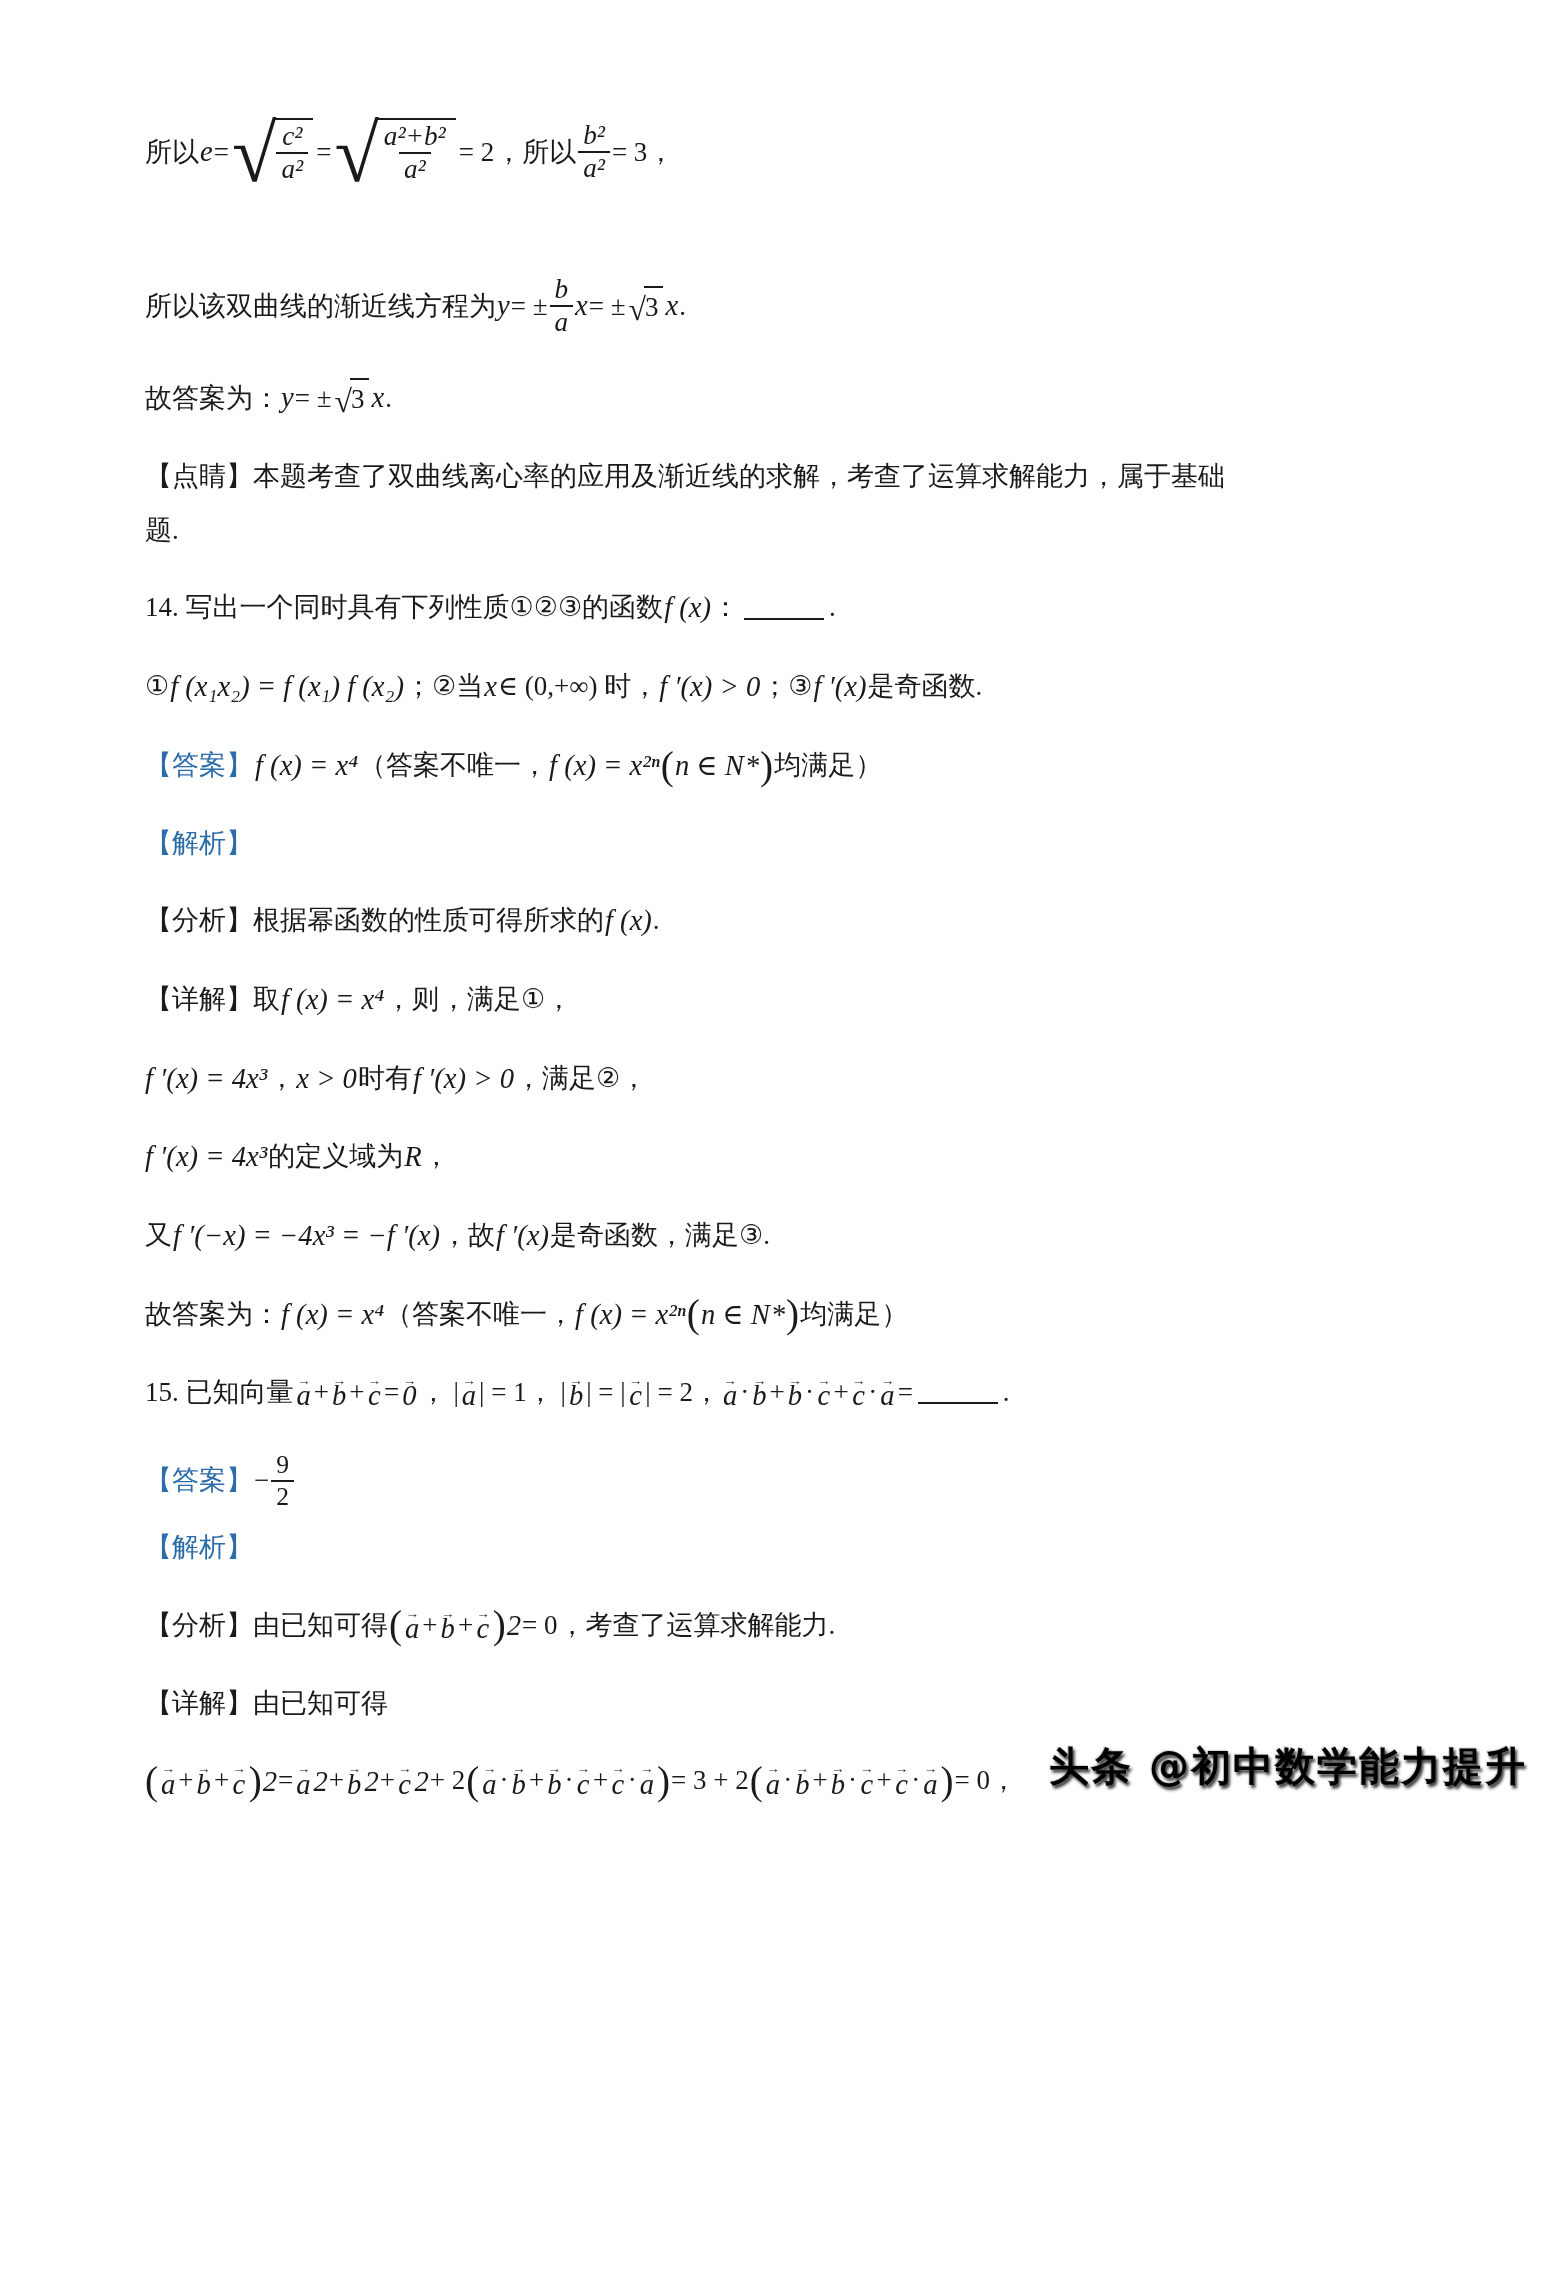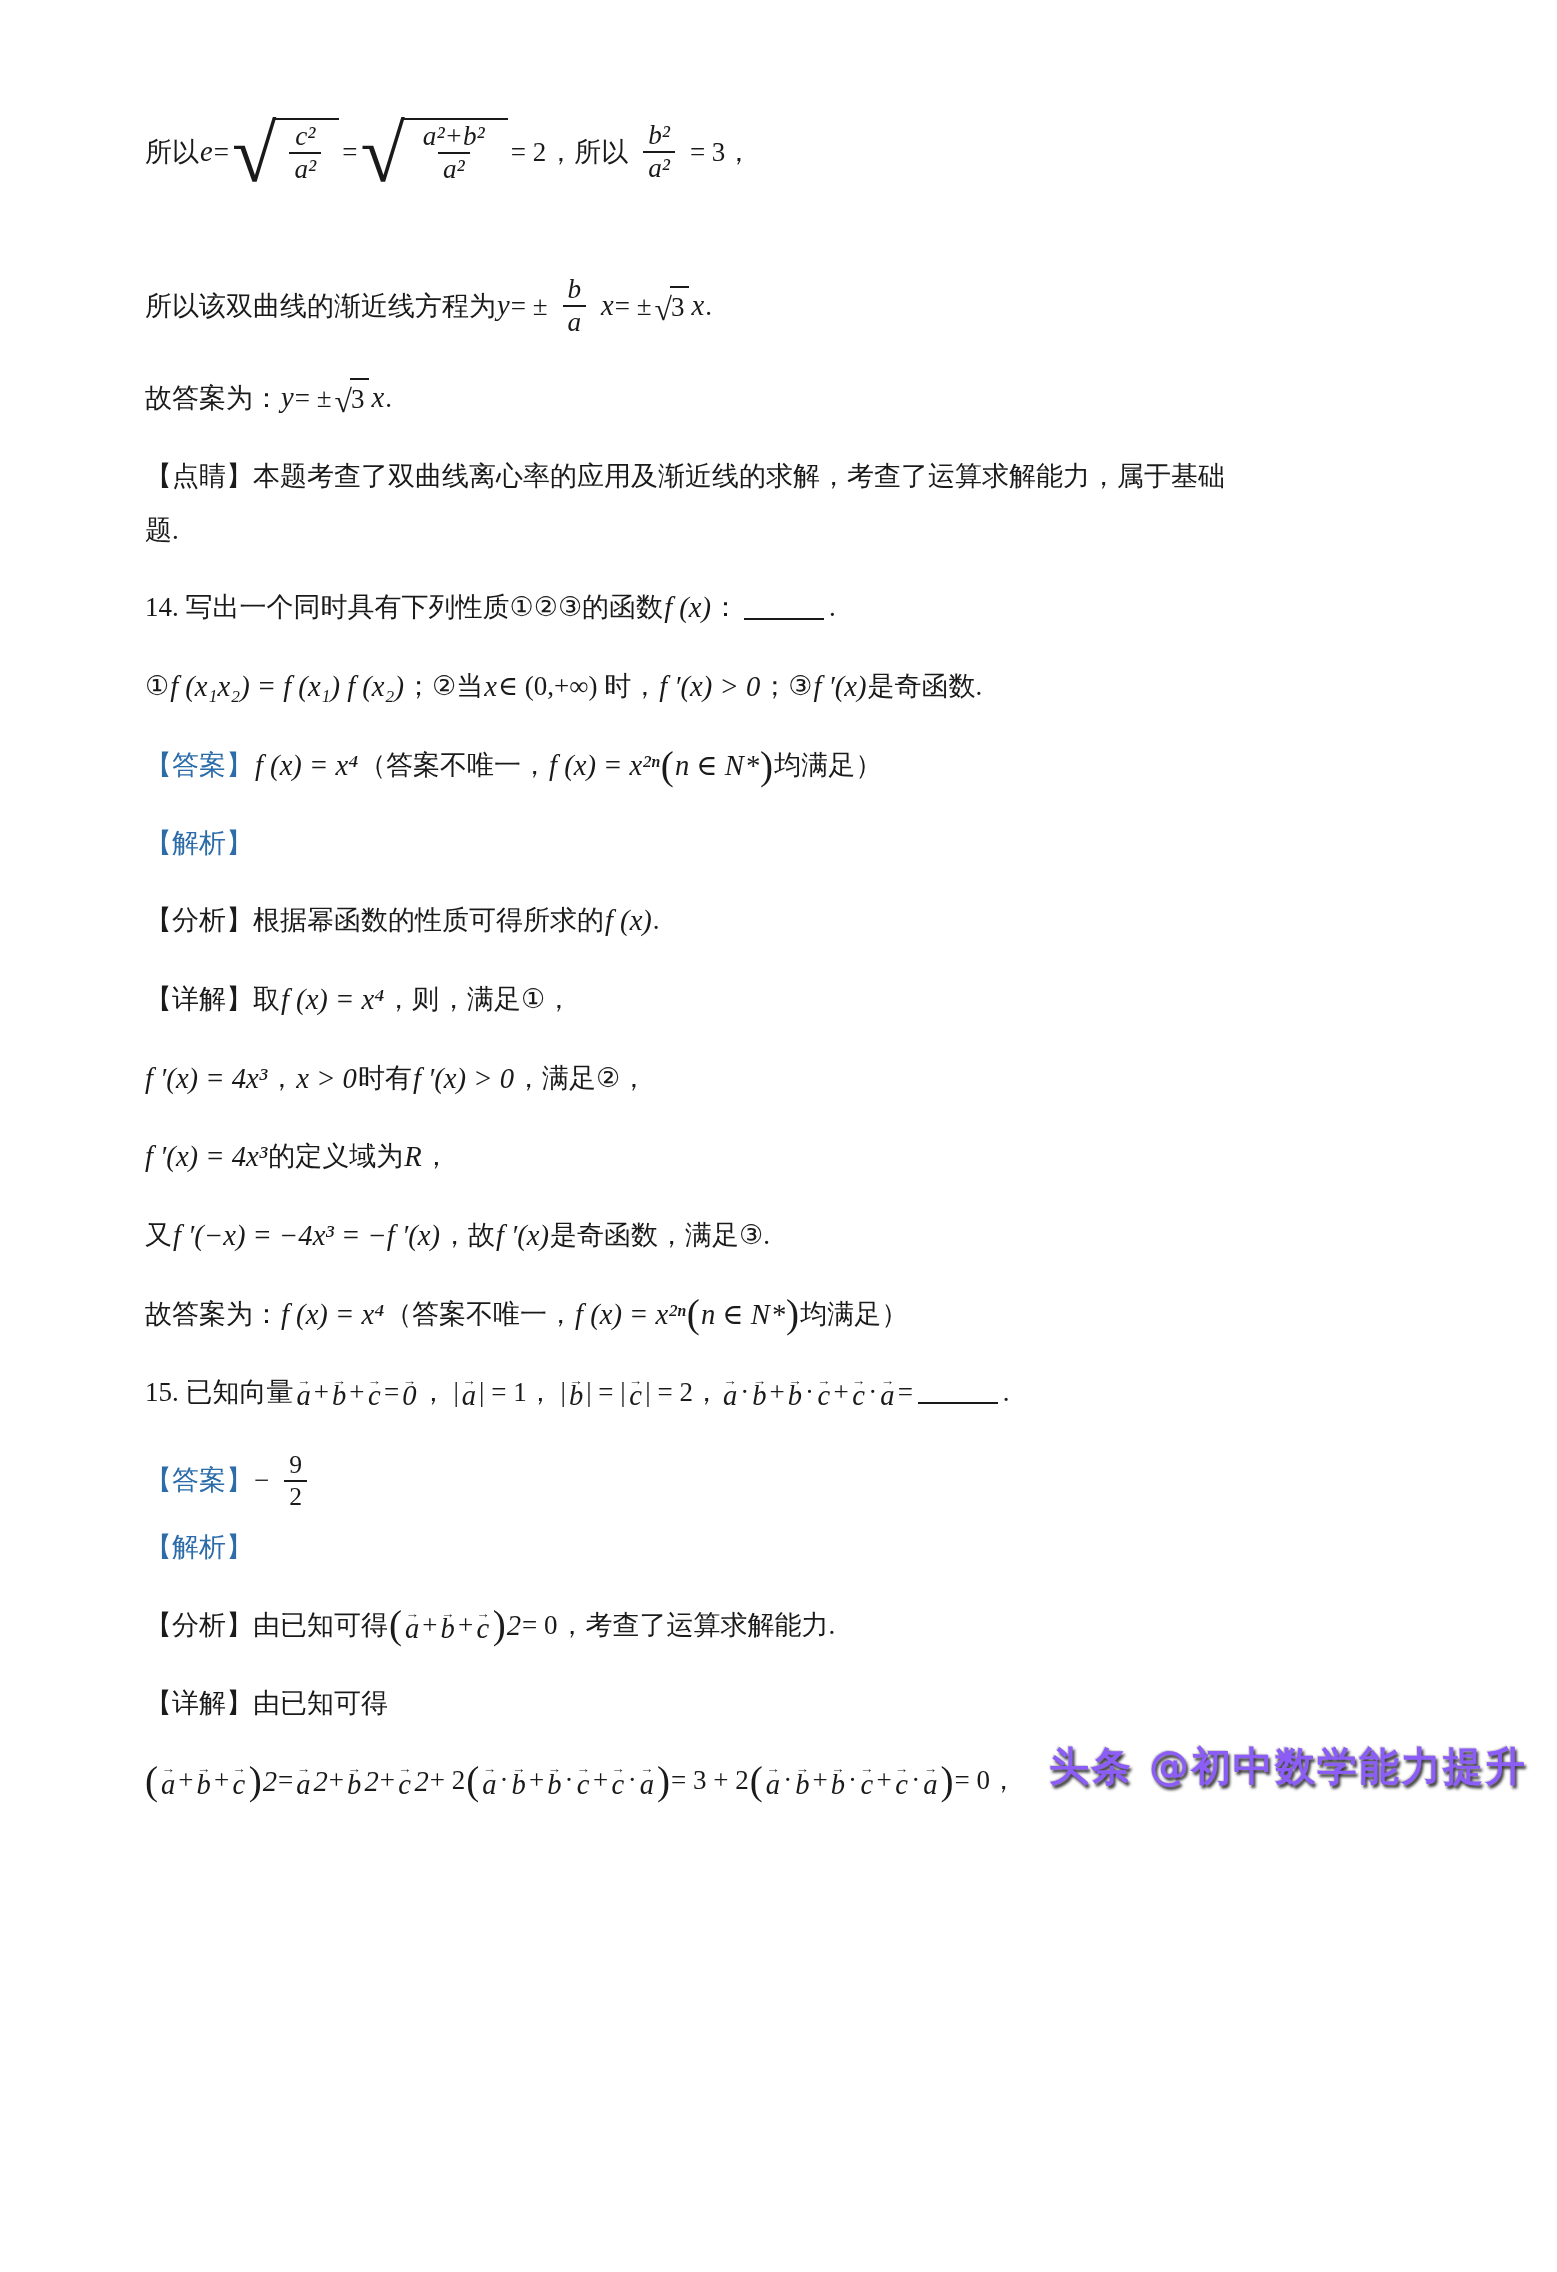--- a/index.html
+++ b/index.html
@@ -14,37 +14,37 @@
          display:flex; flex-wrap:wrap; align-items:center; column-gap:1px;}
   .line:first-child{ margin-top:0; }
   .gap-loose{ margin-top:88px;text-align:center; }
   .gap-tight{ margin-top:18px; }
   .m{ font-family:"Liberation Serif","DejaVu Serif",serif; font-style:italic; font-size:1.06em; }
   .bp{ font-style:normal; font-size:1.45em; line-height:1; vertical-align:middle; }
   sup{ font-size:0.62em; vertical-align:super; line-height:0; }
   .blue{ color:var(--accent); }
   .blank{ display:inline-block; height:0.85em; border-bottom:2.5px solid var(--ink); margin:0 4px; }
   .frac{ display:inline-flex; flex-direction:column; align-items:center;
-         vertical-align:middle; line-height:1.15; font-size:0.95em; margin:0 14px; }
+         vertical-align:middle; line-height:1.15; font-size:0.95em; margin:0 1px; }
   .frac .fn{ padding:0 5px; }
   .frac .fd{ border-top:2px solid var(--ink); padding:0 5px; }
   .sqrt{ display:inline-flex; align-items:flex-end; vertical-align:middle; margin:0 2px; }
   .sqrt .rs{ font-size:1.18em; line-height:1; font-style:normal; }
   .sqrt .rb{ display:inline-flex; align-items:center; border-top:2px solid var(--ink);
              padding:1px 4px 0 1px; margin-left:-2px; }
   .sqrt.tall{ align-items:center; }
   .sqrt.tall .rs{ font-size:3.0em; line-height:0.82; transform:translateY(0.02em); }
   .vec{ display:inline-flex; flex-direction:column; align-items:center;
         line-height:0.95; vertical-align:-0.22em; margin:0 2px; }
   .vec .va{ font-size:0.5em; line-height:0.55; transform:translateY(0.12em); }
   .vec .vb{ font-family:"Liberation Serif","DejaVu Serif",serif; font-style:italic; font-size:1.06em; }
   .watermark{
     position:absolute; right:30px; bottom:26px;
     font-family:"DejaVu Sans","Liberation Sans",sans-serif;
-    font-size:40px; font-weight:bold; color:#8b5cf6; letter-spacing:2px;
+    font-size:40px; font-weight:bold; color:#000000; letter-spacing:2px;
     text-shadow:2px 3px 3px rgba(45,45,45,0.95), -1px -1px 1px rgba(180,180,180,0.6);
   }
 </style>
 </head>
 <body>
 
 <div class="page">
   <div class="content" id="doc-body">
       <div class="line">
         <span>所以</span>

